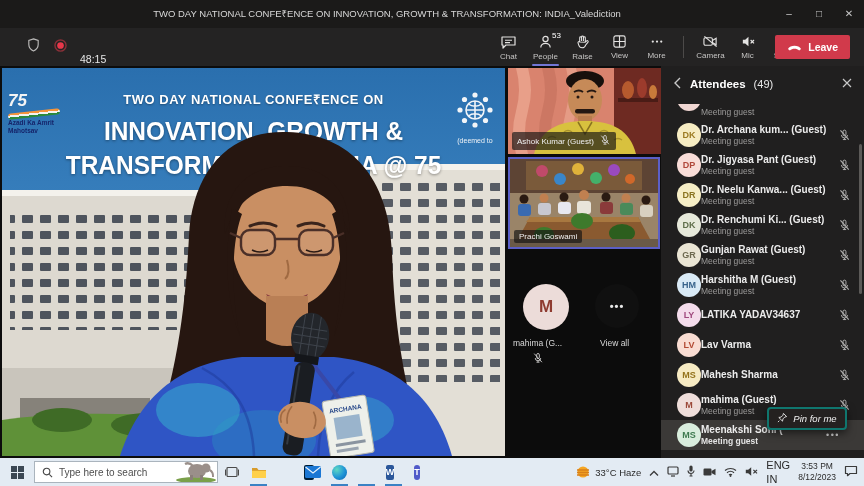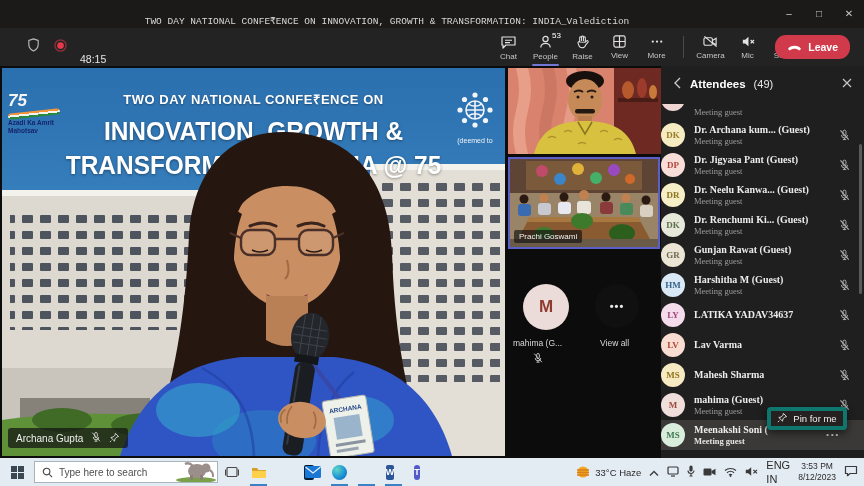--- a/index.html
+++ b/index.html
@@ -2,37 +2,37 @@
 <html><head>
 <meta charset="utf-8">
 <style>
   * { margin:0; padding:0; box-sizing:border-box; }
   html,body { background:#000; }
   body { font-family:"Liberation Sans", sans-serif; }
   #app { position:relative; width:864px; height:486px; overflow:hidden; background:#0c0c0c; }
 
   
   .titlebar { position:absolute; top:0; left:0; width:864px; height:28px; background:#1b1a19; }
-  .titlebar .tb-title { position:absolute; left:0; right:90px; top:8px; height:28px; line-height:28px;
-     text-align:center; color:#d8d8d8; font-size:9.5px; white-space:nowrap; overflow:hidden;font-family:Liberation Mono, monospace; }
+  .titlebar .tb-title { position:absolute; left:0; right:90px; top:0; height:28px; line-height:28px;
+     text-align:center; color:#d8d8d8; font-size:9.5px; white-space:nowrap; overflow:hidden; }
   .tb-controls { position:absolute; right:0; top:0; height:28px; display:flex; }
   .tb-controls span { width:30px; height:28px; line-height:28px; text-align:center; color:#c8c8c8; font-size:10px; }
 
   
   .toolbar { position:absolute; top:28px; left:0; width:864px; height:38px; background:#242323; }
   .tl-left { position:absolute; left:26px; top:0; height:38px; display:flex; align-items:center; gap:13px; }
   .timer { color:#e6e6e6; font-size:10.5px;margin-top:24px; }
   .tl-center { position:absolute; left:490px; top:0; height:38px; display:flex; align-items:center; }
   .tbtn { width:37px; height:38px; display:flex; flex-direction:column; align-items:center; justify-content:center;
      gap:2px; color:#c6c5c4; font-size:8px; position:relative; cursor:default; }
   .tbtn svg { display:block; }
   .tbtn .badge { position:absolute; top:3px; right:3px; font-size:8px; color:#fff; }
   .tbtn .active-bar { position:absolute; bottom:0; left:5px; width:27px; height:2.5px; background:#7377d6; border-radius:2px; }
   .tl-divider { width:1px; height:22px; background:#4c4a49; margin:0 8px; }
-  .leave-btn { position:absolute; right:14px; top:7px; height:24px; background:#d13a4b; border-radius:11px;
+  .leave-btn { position:absolute; right:14px; top:7px; height:24px; background:#d13a4b; border-radius:2px;
      display:flex; align-items:center; gap:6px; padding:0 12px; color:#fff; font-size:10.5px; font-weight:700; }
 
   
   .stage { position:absolute; top:66px; left:0; width:864px; height:392px; background:#0c0c0c; }
 
   .main-video { position:absolute; left:2px; top:2px; width:503px; height:388px; background:#000; overflow:hidden; }
   .main-video svg.layer { position:absolute; left:0; top:0; }
   .banner-text { position:absolute; left:0; top:22px; width:503px; text-align:center; color:#fff; z-index:2; }
   .banner-text .l1 { font-size:13px; font-weight:700; letter-spacing:.5px; text-shadow:0 1px 2px rgba(0,0,0,.35); }
   .banner-text .l2, .banner-text .l3 { font-size:26px; font-weight:700; letter-spacing:0px;
@@ -68,36 +68,36 @@
   .av-sc { position:absolute; left:60px; top:24px; width:36px; height:36px; background:#f2e6ba; color:#8e6d1c; font-size:12px; }
 
   
   .attendees { position:absolute; right:0; top:0; width:203px; height:392px; background:#201f1f; }
   .att-header { position:absolute; top:0; left:0; right:0; height:36px; display:flex; align-items:center; padding:0 12px; gap:8px; }
   .att-back { color:#c8c8c8; font-size:13px; }
   .att-title { color:#fff; font-size:11.5px; font-weight:700; }
   .att-count { color:#e8e8e8; font-size:11px; }
   .att-close { margin-left:auto; color:#c8c8c8; font-size:11px; }
   .att-list { position:absolute; top:38px; left:0; right:0; bottom:0; overflow:hidden; }
-  .att-row { height:30px; display:flex; align-items:center; padding-left:0; gap:9px; position:relative;font-family:Liberation Serif, serif; }
+  .att-row { height:30px; display:flex; align-items:center; padding-left:16px; gap:0; position:relative; }
   .att-row.hl { background:#3b3937; }
   .att-row.partial { height:16px; overflow:hidden; }
   .att-row.partial .att-avatar { margin-top:-26px; }
   .att-avatar { width:24px; height:24px; min-width:24px; border-radius:50%; display:flex; align-items:center;
      justify-content:center; font-size:9px; font-weight:700; }
   .att-text { display:flex; flex-direction:column; line-height:1.2; max-width:120px; }
   .att-name { color:#ececec; font-size:10px; font-weight:600; white-space:nowrap; }
   .att-sub { color:#9c9b9a; font-size:8.5px; }
   .att-row.hl .att-sub { color:#e4e4e4; font-weight:600; }
   .att-mic { position:absolute; right:13px; top:50%; transform:translateY(-50%); display:flex; }
   .att-more { position:absolute; right:24px; color:#d0d0d0; font-size:9px; letter-spacing:1.5px; }
   .att-scrollbar { position:absolute; right:2px; top:78px; width:3px; height:150px; background:#5c5a58; border-radius:2px; }
   .pin-tooltip { position:absolute; left:106px; top:341px; width:80px; height:23px; background:#242120;
-     border:4px solid #0f766e; border-radius:4px; box-shadow:0 3px 8px rgba(0,0,0,.55); z-index:5;
-     display:flex; align-items:center; justify-content:center; gap:5px; color:#f0f0f0; font-size:9.5px; }
+     border:2px solid #0f766e; border-radius:4px; box-shadow:0 3px 8px rgba(0,0,0,.55); z-index:5;
+     display:flex; align-items:center; justify-content:center; gap:5px; color:#f0f0f0; font-size:9.5px;font-style:italic; }
 
   
   .taskbar { position:absolute; left:0; bottom:0; width:864px; height:28px; background:#e3ebf3;
      display:flex; align-items:center; }
   .tk-start { width:34px; height:28px; display:flex; align-items:center; justify-content:center; }
   .tk-search { width:184px; height:22px; background:#fff; border:1px solid #aab4bd; display:flex; align-items:center;
      gap:6px; padding-left:7px; position:relative; overflow:hidden; }
   .tk-search .ph { color:#4e4e4e; font-size:10px; white-space:nowrap; }
   .tk-search svg.eleph { position:absolute; right:0; bottom:0; }
   .tkicon { width:27px; height:28px; display:flex; align-items:center; justify-content:center; position:relative; }
@@ -343,34 +343,20 @@
           <rect x="290" y="294" width="20" height="94" rx="8" fill="#1a1d22"></rect>
           <path d="M294,298 v80" stroke="#343a42" stroke-width="2"></path>
         </g>
 
         <g transform="rotate(9 300 352)">
           <ellipse cx="300" cy="352" rx="24" ry="18" fill="#c98f63"></ellipse>
           <path d="M282,344 q-6,6 -2,14 M288,340 q-5,8 -2,18 M310,342 q6,8 3,17" stroke="#a06a42" stroke-width="1.6" fill="none"></path>
         </g>
       </svg>
 
-      <div class="name-pill">
-        <span>Archana Gupta</span>
-        <span class="mic-slot"><svg width="12" height="12" viewBox="0 0 16 16">
-              <rect x="6.2" y="2" width="3.6" height="7" rx="1.8" fill="none" stroke="#cfcecd" stroke-width="1.2"></rect>
-              <path d="M4.3 8 a3.7 3.7 0 0 0 7.4 0 M8 11.7 V13.6 M6 13.6 h4" fill="none" stroke="#cfcecd" stroke-width="1.2"></path>
-              <path d="M3 2.2 L13.2 13.6" stroke="#cfcecd" stroke-width="1.3"></path>
-            </svg></span>
-        <span>
-          <svg width="11" height="11" viewBox="0 0 12 12">
-              <path d="M7 1.5 L10.5 5 L8.5 5.5 L6.5 7.5 L6 10 L2 6 L4.5 5.5 L6.5 3.5 Z" fill="none" stroke="#e0e0e0" stroke-width="1"></path>
-              <path d="M2.5 9.5 L1 11" stroke="#e0e0e0" stroke-width="1"></path>
-            </svg>
-        </span>
-      </div>
     </div>
 
     <div class="thumbs">
 
       <div class="thumb thumb-ashok">
         <svg width="154" height="86" viewBox="0 0 154 86">
           <rect width="154" height="86" fill="#d9836e"></rect>
           <path d="M8,0 q6,22 0,43 q-6,21 0,43 h12 q-6,-22 0,-43 q6,-21 0,-43 Z" fill="#eaa58e" opacity="0.85"></path>
           <path d="M34,0 q6,22 0,43 q-6,21 0,43 h12 q-6,-22 0,-43 q6,-21 0,-43 Z" fill="#c87460" opacity="0.8"></path>
           <path d="M58,0 q6,22 0,43 q-6,21 0,43 h10 q-6,-22 0,-43 q6,-21 0,-43 Z" fill="#eaa58e" opacity="0.7"></path>
@@ -384,20 +370,28 @@
           <ellipse cx="77" cy="32" rx="17" ry="21" fill="#c68a58"></ellipse>
           <path d="M66,24 q5,-3 9,0 M79,24 q5,-3 9,0" stroke="#241812" stroke-width="2" fill="none"></path>
           <circle cx="70" cy="29" r="1.5" fill="#241812"></circle>
             <circle cx="84" cy="29" r="1.5" fill="#241812"></circle>
           <rect x="67" y="41" width="20" height="4.5" rx="2.2" fill="#241812"></rect>
           <rect x="70" y="48" width="14" height="10" fill="#b97c4e"></rect>
           <path d="M26,86 C32,62 50,53 77,53 C104,53 122,62 128,86 Z" fill="#d8c13e"></path>
           <path d="M40,70 q4,-3 8,0 M56,64 q4,-3 8,0 M92,64 q4,-3 8,0 M106,72 q4,-3 8,0 M70,76 q4,-3 8,0" stroke="#a8922b" stroke-width="1.4" fill="none"></path>
           <path d="M70,54 L77,66 L84,54" fill="none" stroke="#8a7420" stroke-width="1.5"></path>
         </svg>
+        <div class="thumb-pill">
+          <span>Ashok Kumar (Guest)</span>
+          <span class="mic-slot"><svg width="12" height="12" viewBox="0 0 16 16">
+                <rect x="6.2" y="2" width="3.6" height="7" rx="1.8" fill="none" stroke="#cfcecd" stroke-width="1.2"></rect>
+                <path d="M4.3 8 a3.7 3.7 0 0 0 7.4 0 M8 11.7 V13.6 M6 13.6 h4" fill="none" stroke="#cfcecd" stroke-width="1.2"></path>
+                <path d="M3 2.2 L13.2 13.6" stroke="#cfcecd" stroke-width="1.3"></path>
+              </svg></span>
+        </div>
       </div>
 
       <div class="thumb thumb-prachi" style="border-color: rgb(91, 95, 199);">
         <svg width="148" height="88" viewBox="0 0 148 88">
           <rect width="148" height="88" fill="#9a8468"></rect>
           <rect x="0" y="0" width="148" height="34" fill="#5d4434"></rect>
           <rect x="16" y="2" width="116" height="29" fill="#7a5a3a"></rect>
           <circle cx="32" cy="12" r="6" fill="#c04a6a"></circle>
             <circle cx="50" cy="20" r="6" fill="#3a86c8"></circle>
           <circle cx="68" cy="10" r="6" fill="#e0b23a"></circle>

